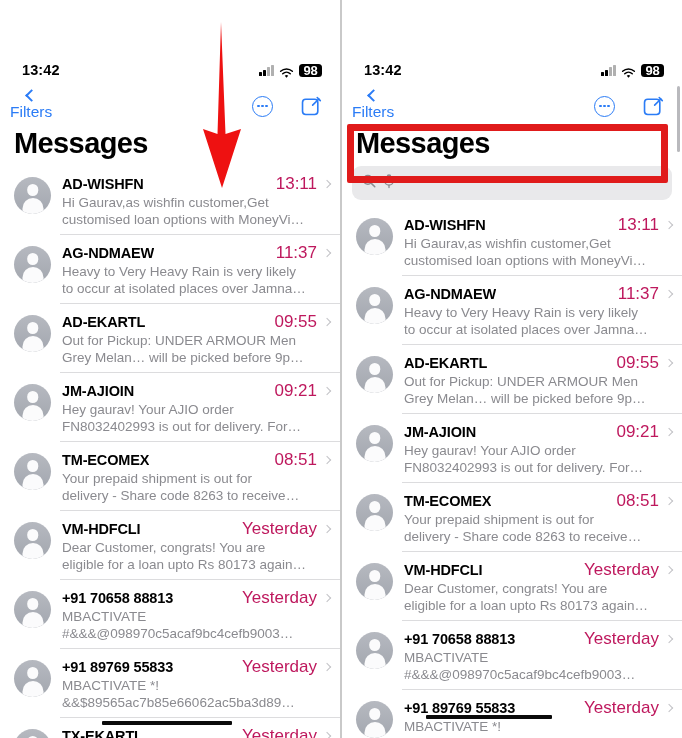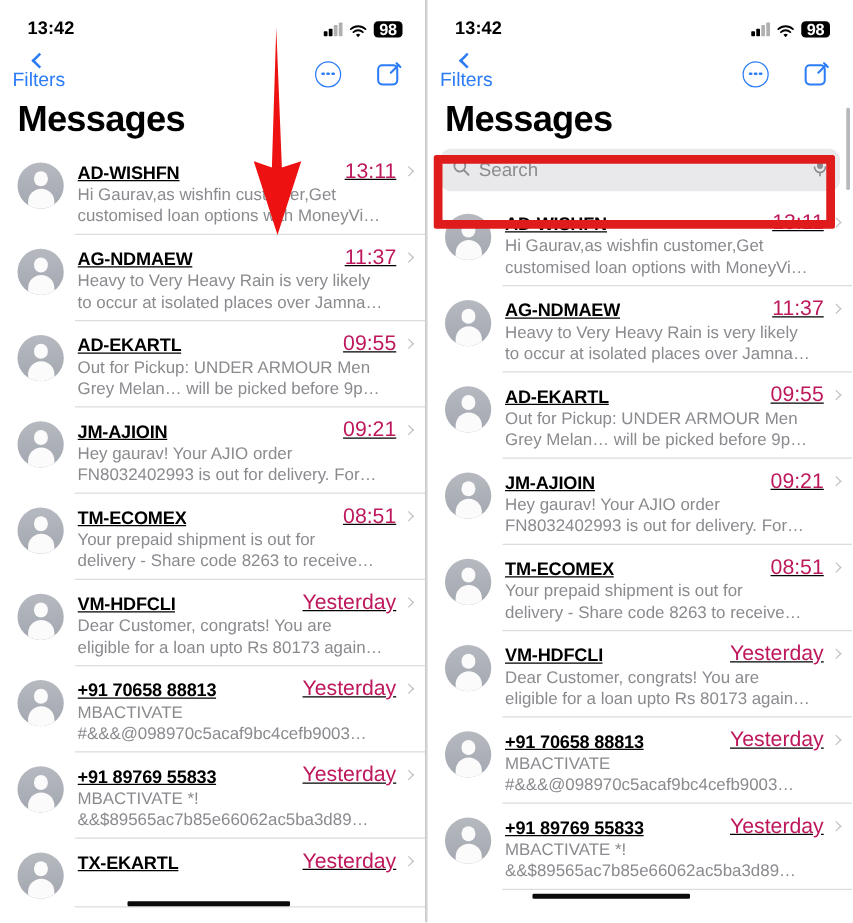--- a/index.html
+++ b/index.html
@@ -28,20 +28,21 @@
   .panel.right { border-left: 1px solid #c9c9c9; }
 
   
   .statusbar {
     position: relative;
     height: 40px;
     display: flex;
     align-items: center;
     justify-content: space-between;
     padding: 6px 18px 0 22px;
+    margin-top: 47px;
   }
   .clock {
     font-size: 14.5px;
     font-weight: 700;
     color: #000;
     letter-spacing: .1px;
   }
   .status-right {
     display: flex;
     align-items: center;
@@ -171,24 +172,23 @@
     position: absolute;
     left: 50%; top: 21px;
     transform: translateX(-50%);
     width: 21px; height: 18px;
     border-radius: 11px 11px 0 0;
     background: #fbfbfc;
   }
   .row-body { flex: 1; min-width: 0; }
   .row-top {
     display: flex;
-    align-items: flex-end;
+    align-items: center;
     justify-content: space-between;
     gap: 6px;
-    text-decoration: underline;
   }
   .sender {
     font-size: 14.5px;
     font-weight: 700;
     color: #000;
     letter-spacing: -.15px;
     white-space: nowrap;
     overflow: hidden;
     text-overflow: ellipsis;
   }
@@ -504,21 +504,20 @@
     <div class="big-title">Messages</div>
 
     <div class="search-wrap">
       <div class="search-field">
         <span>
           <svg viewBox="0 0 16 16" width="14" height="14">
             <circle cx="6.7" cy="6.7" r="5" fill="none" stroke="#8b8b90" stroke-width="1.6"></circle>
             <path d="M10.4 10.4 14.6 14.6" stroke="#8b8b90" stroke-width="1.7" stroke-linecap="round"></path>
           </svg>
         </span>
-        <span class="sf-text">Search</span>
         <span>
           <svg viewBox="0 0 14 18" width="12" height="16">
             <rect x="4.3" y="1" width="5.4" height="9.4" rx="2.7" fill="#8b8b90"></rect>
             <path d="M1.9 8.6a5.1 5.1 0 0 0 10.2 0" fill="none" stroke="#8b8b90" stroke-width="1.5" stroke-linecap="round"></path>
             <path d="M7 13.8V16.6" stroke="#8b8b90" stroke-width="1.5" stroke-linecap="round"></path>
           </svg>
         </span>
       </div>
     </div>
 

